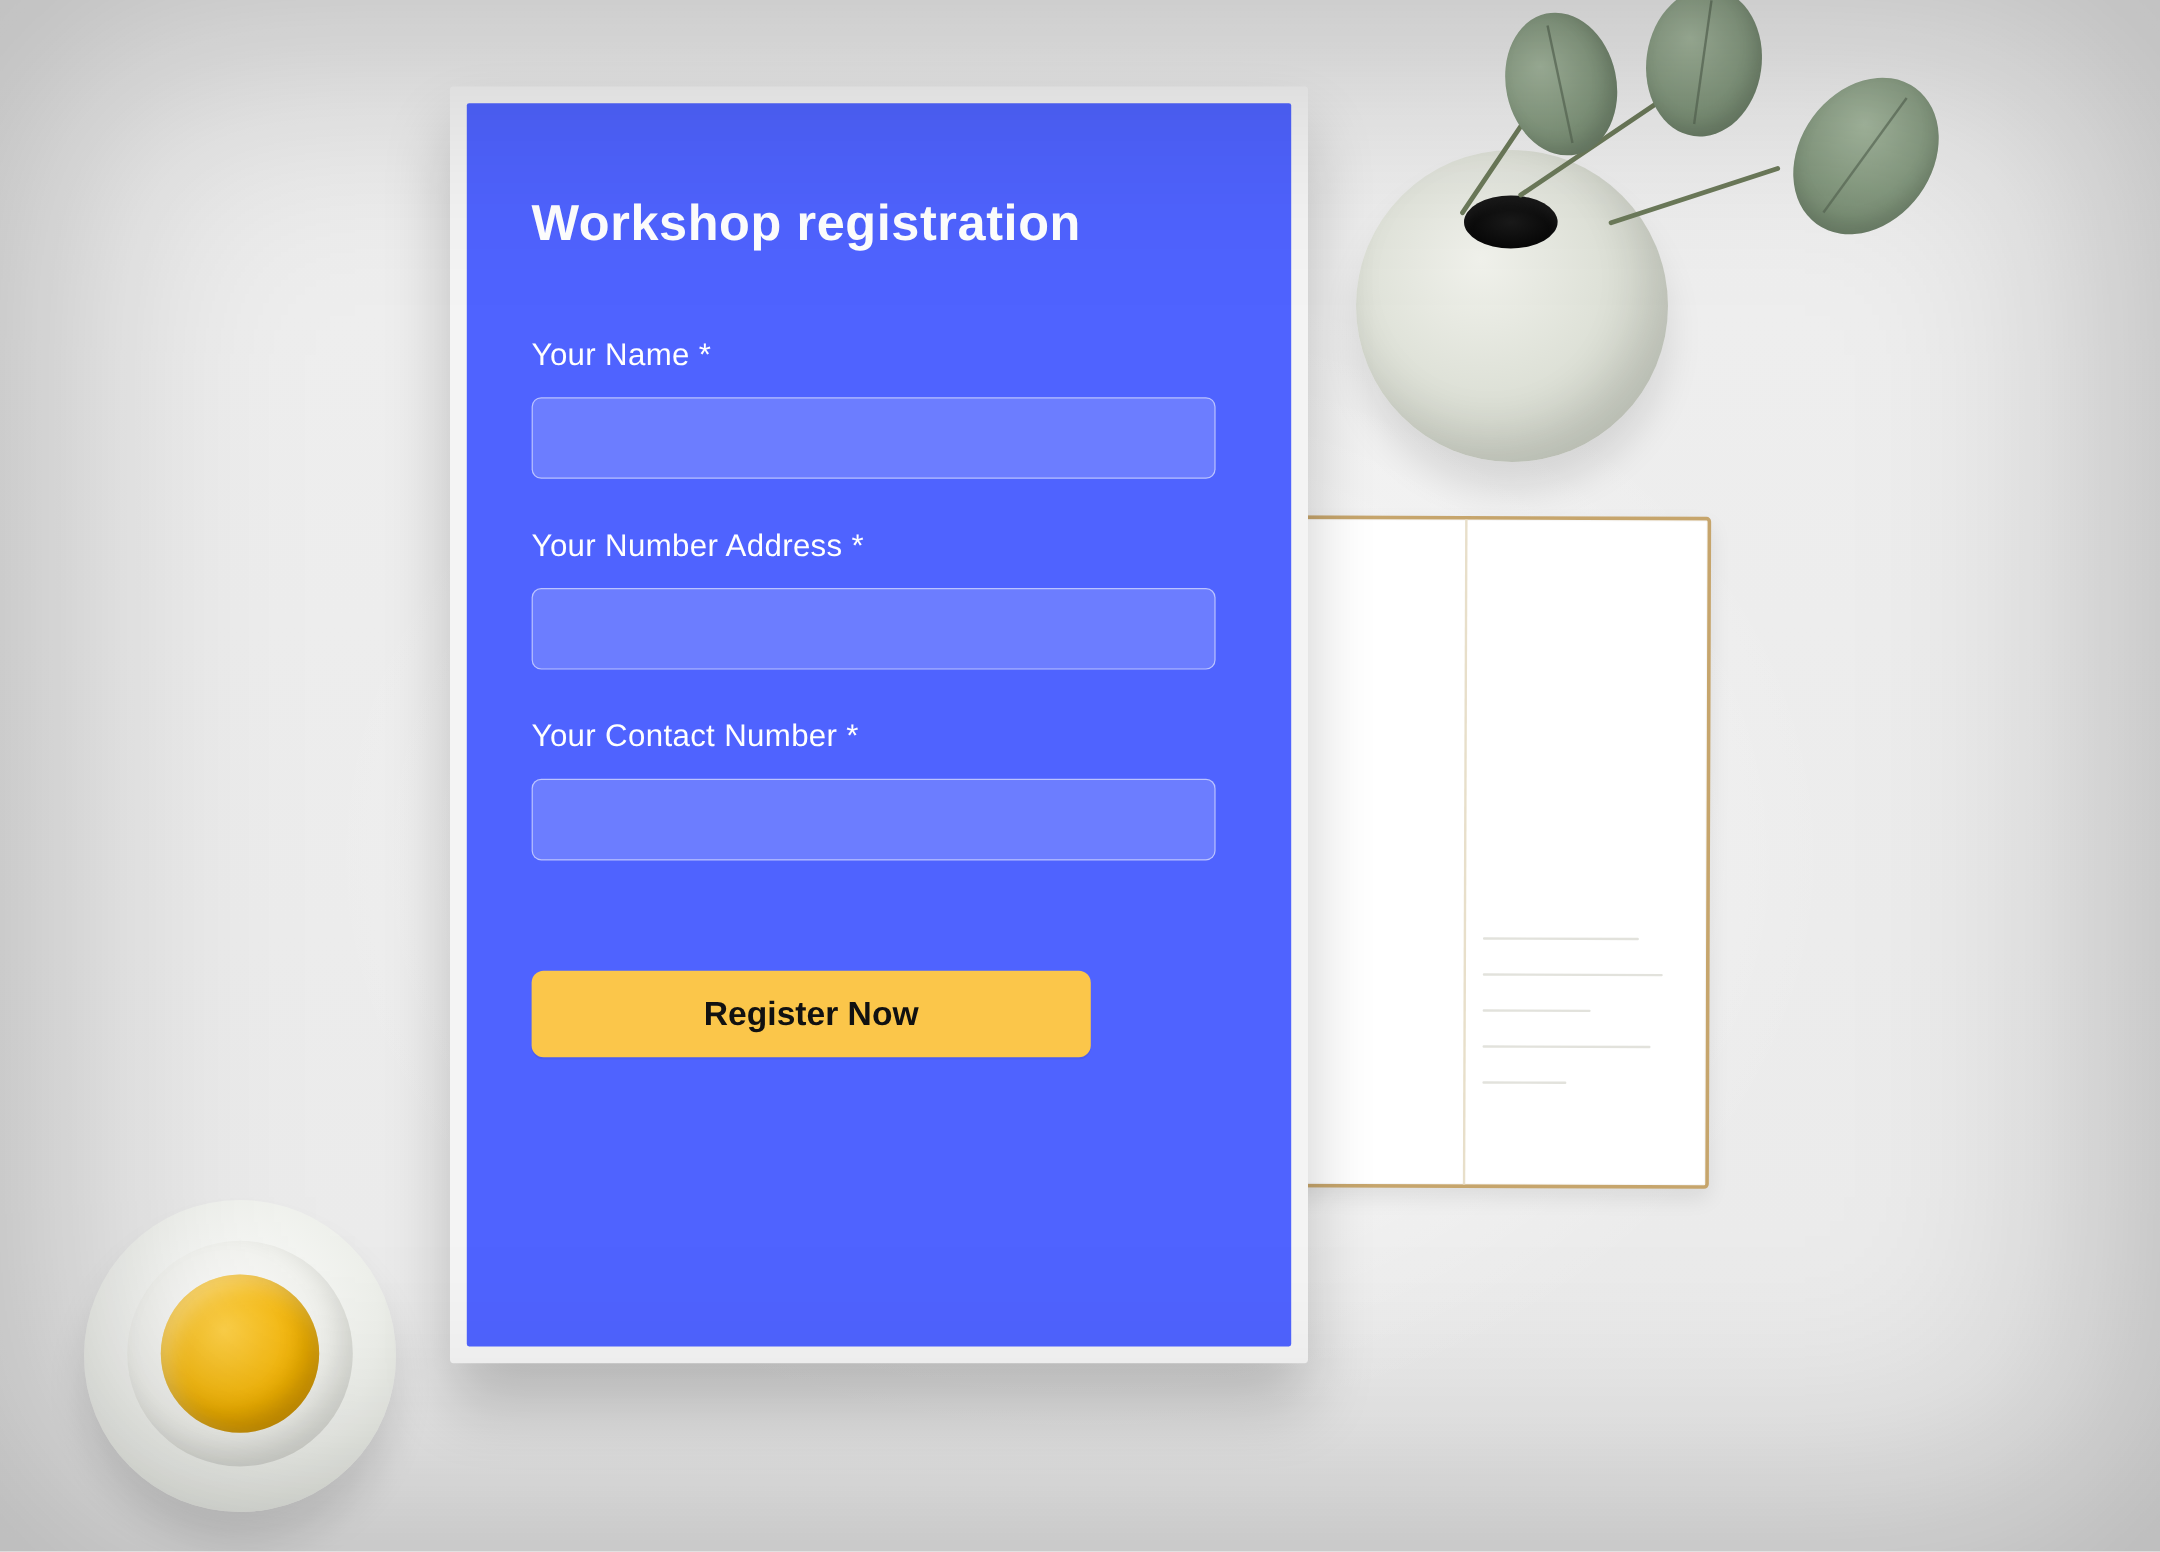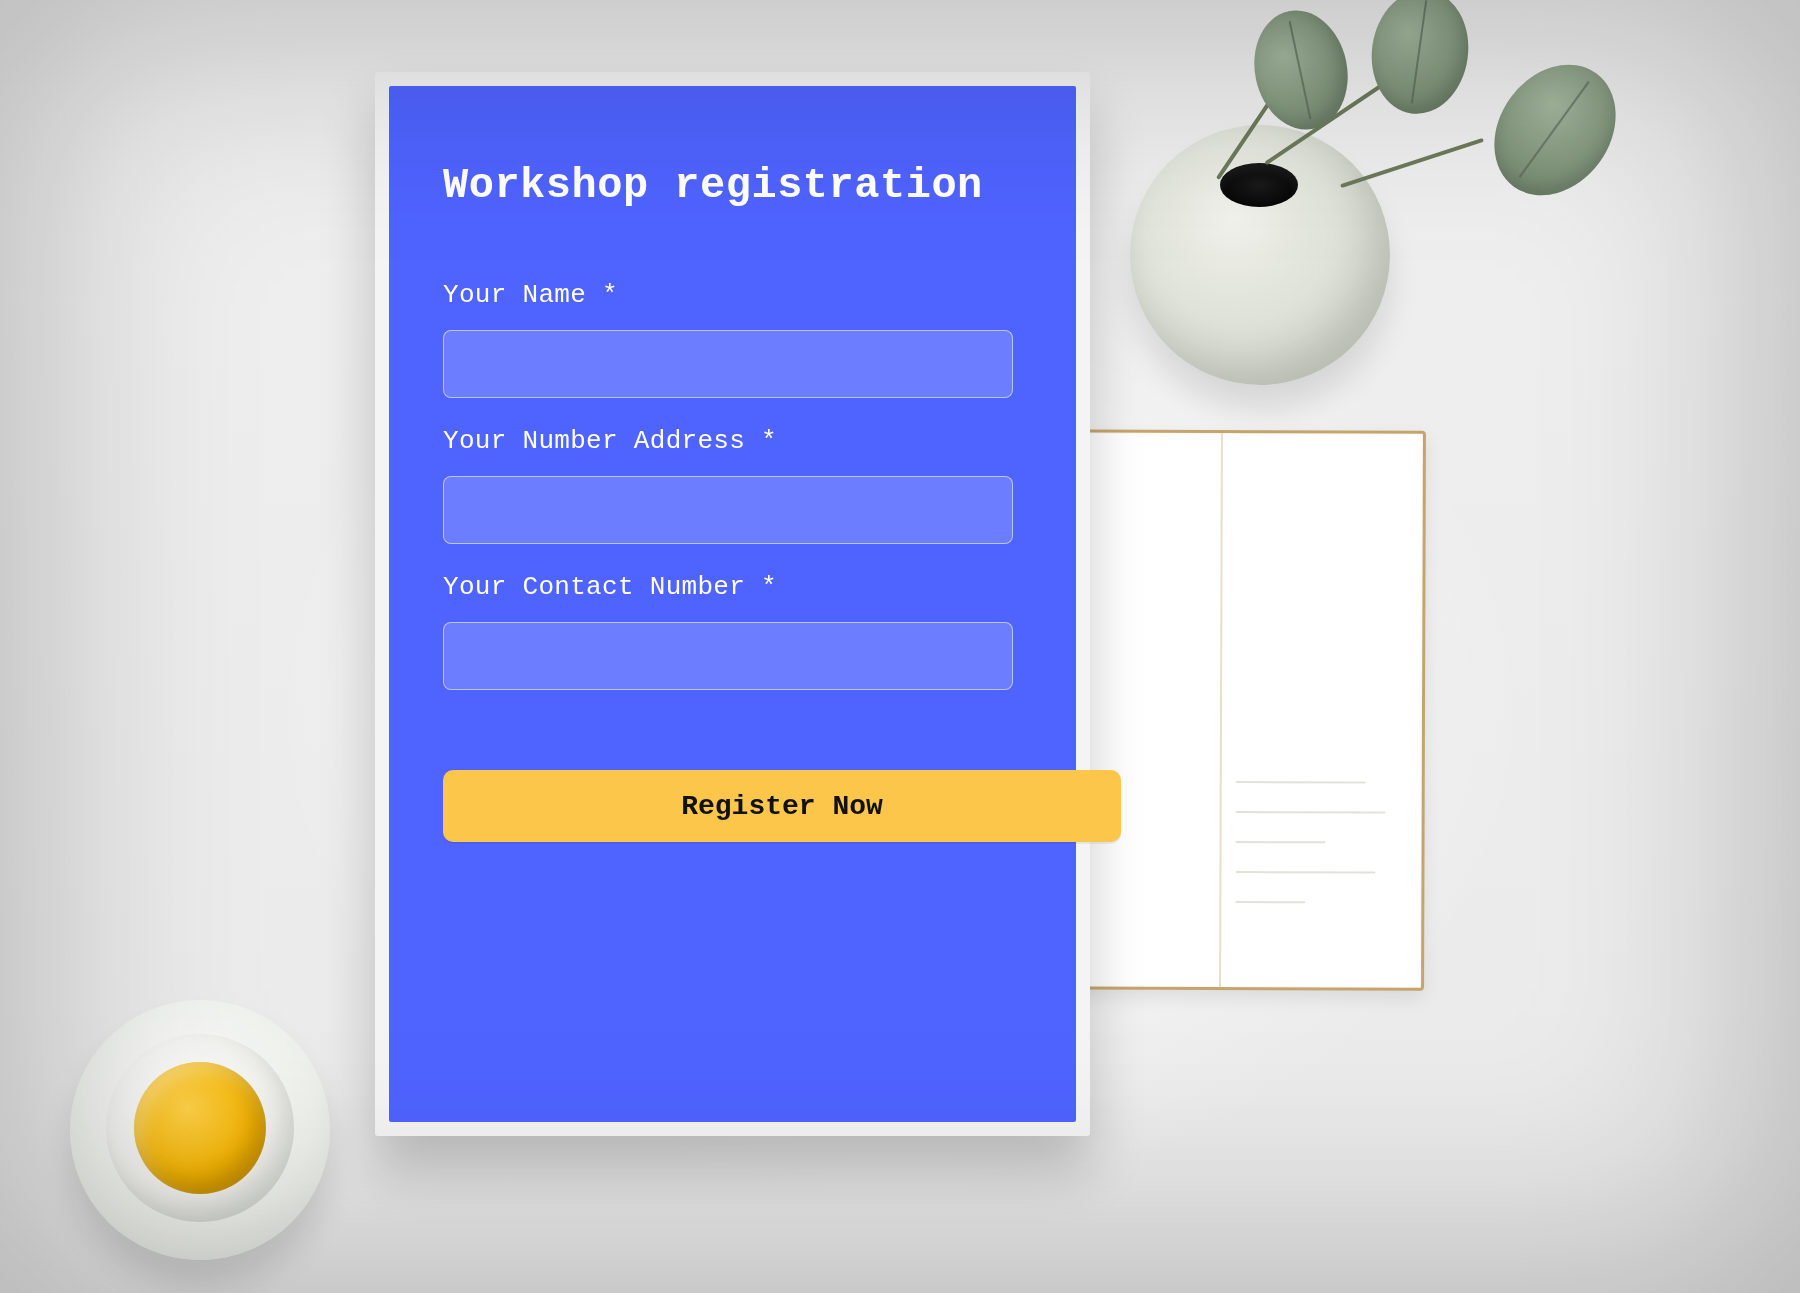--- a/index.html
+++ b/index.html
@@ -95,32 +95,31 @@
       background:#f4f4f4;
       box-shadow:0 34px 56px rgba(0,0,0,0.20);
       border-radius:3px;
     }
     .card-inner{
       position:absolute;inset:14px;
       background:#4f63ff;
       border-radius:2px;
       padding:76px 54px 74px;
       color:#fff;
-      font-family:Liberation Mono, monospace;
     }
 
     .title{
       font-size:42px;
       font-weight:700;
       letter-spacing:0.5px;
       margin-bottom:70px;
       color:#fff;
     }
 
-    .field{margin-bottom:28px;}
+    .field{margin-bottom:40px;}
     .label{
       font-size:26px;
       font-weight:400;
       color:#fff;
       margin-bottom:20px;
       display:block;
       letter-spacing:0.3px;
     }
     .input{
       width:570px;height:68px;
@@ -131,21 +130,21 @@
       color:#fff;
       font-size:22px;
       padding:0 18px;
       font-family:inherit;
     }
     .input::placeholder{color:rgba(255,255,255,0.7);}
 
     .spacer{height:52px;}
 
     .submit{
-      width:678px;height:72px;
+      width:466px;height:72px;
       background:#fbc64a;
       border:none;border-radius:10px;
       font-family:inherit;
       font-size:28px;font-weight:700;
       color:#111;
       cursor:pointer;
       box-shadow:0 2px 0 rgba(0,0,0,0.06);
     }
   </style>
 </head>

